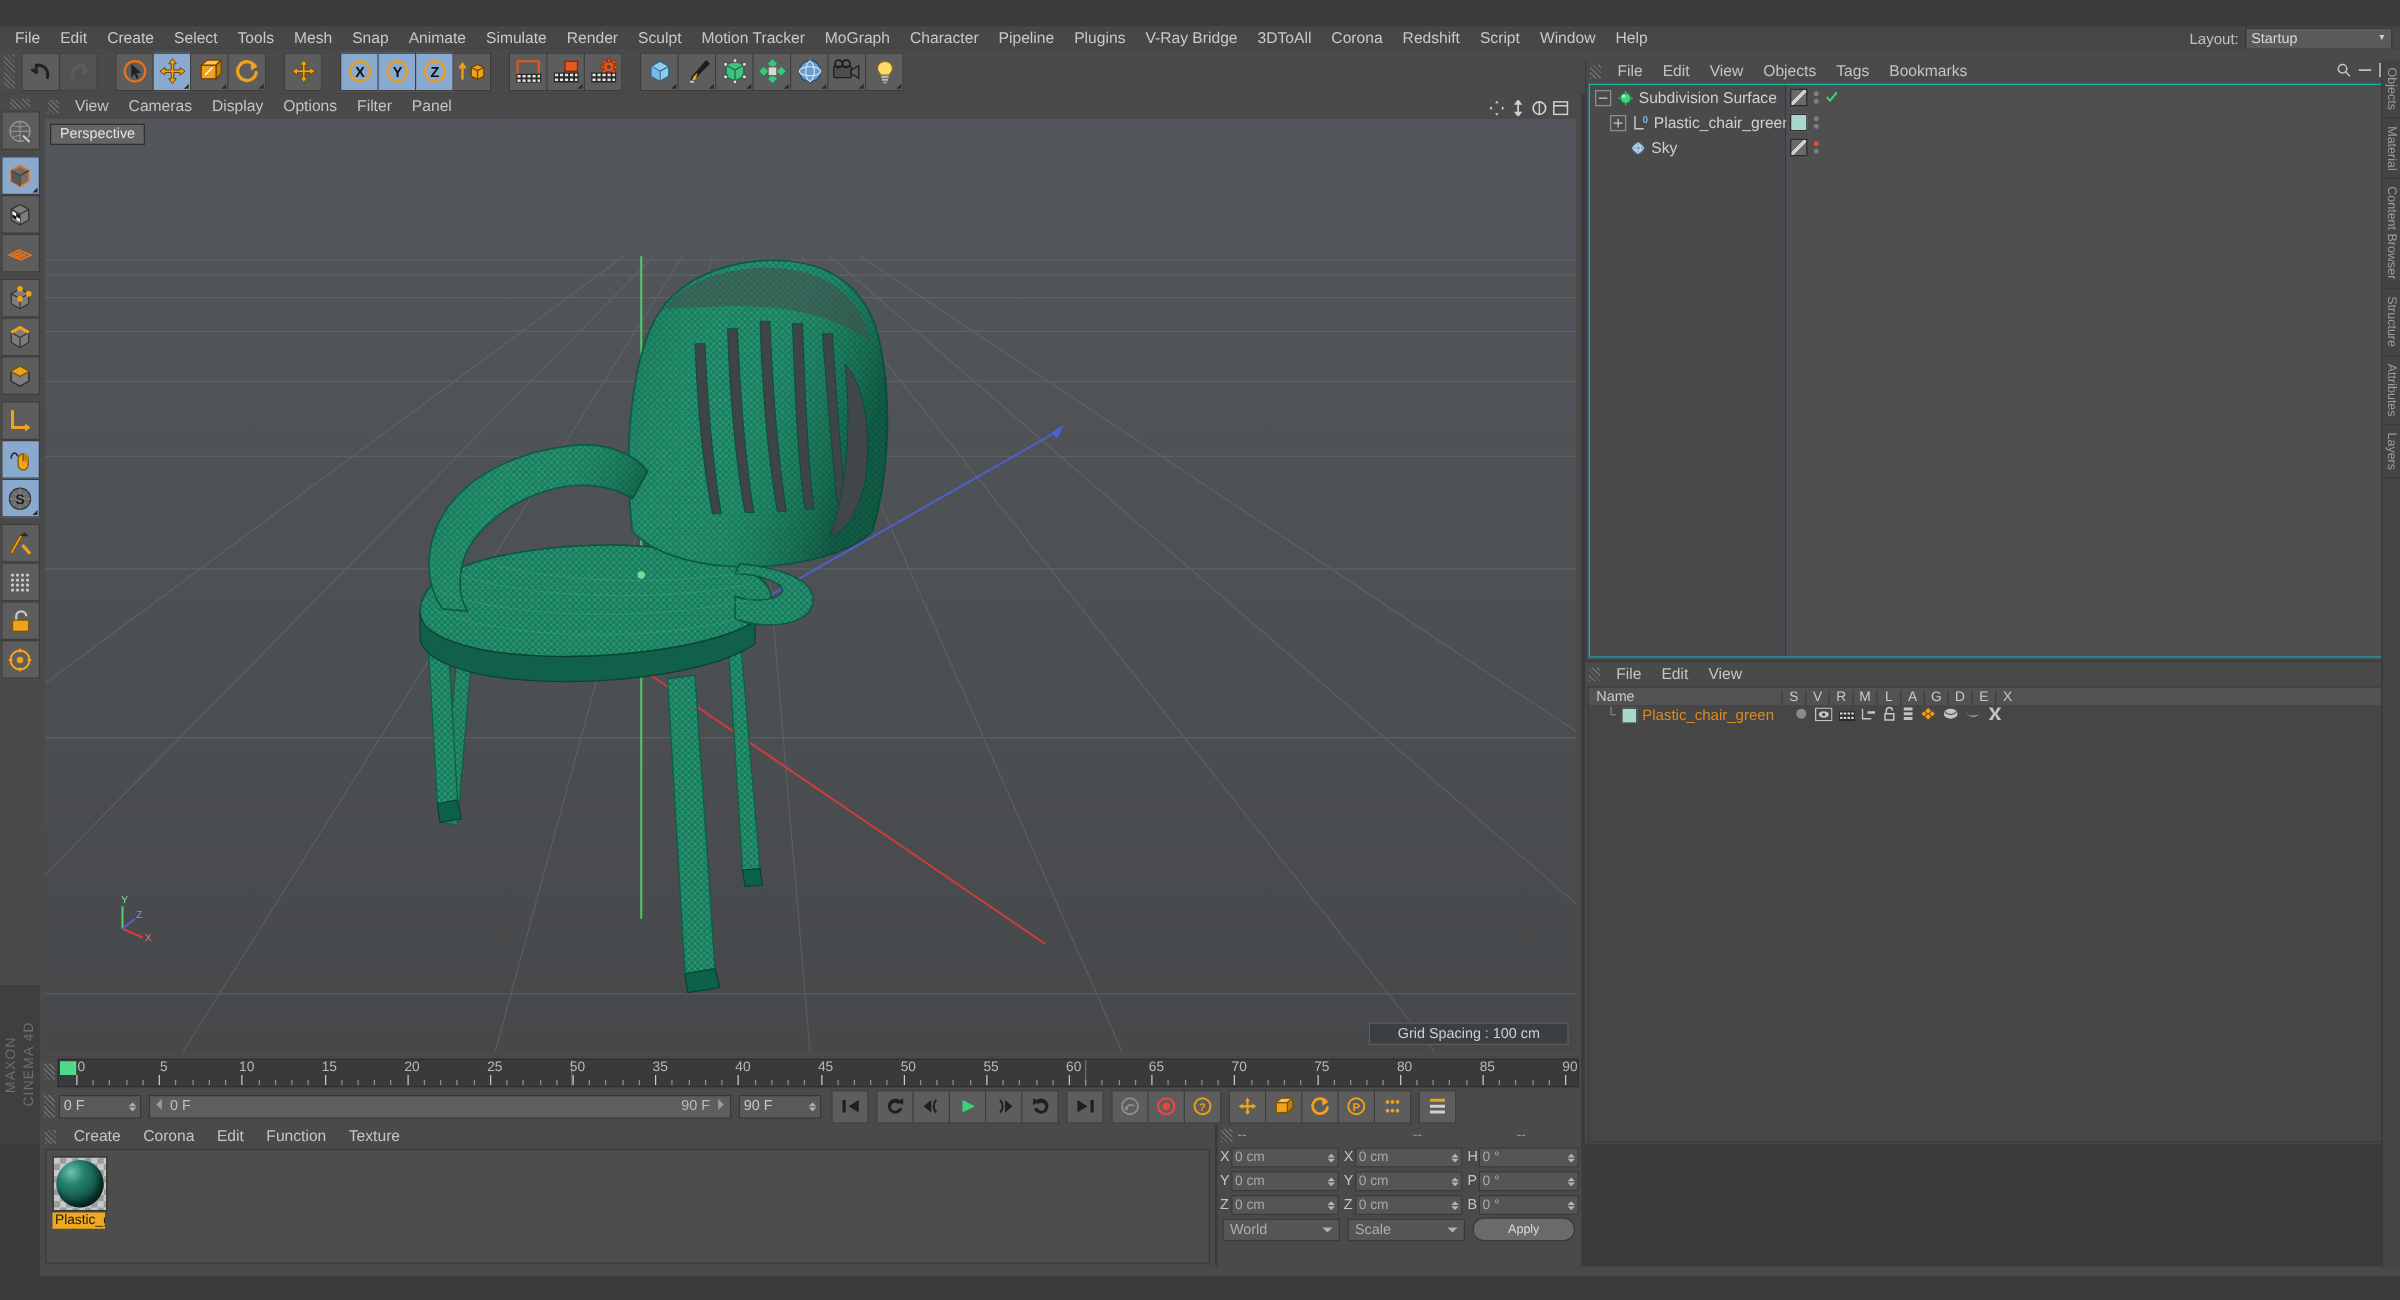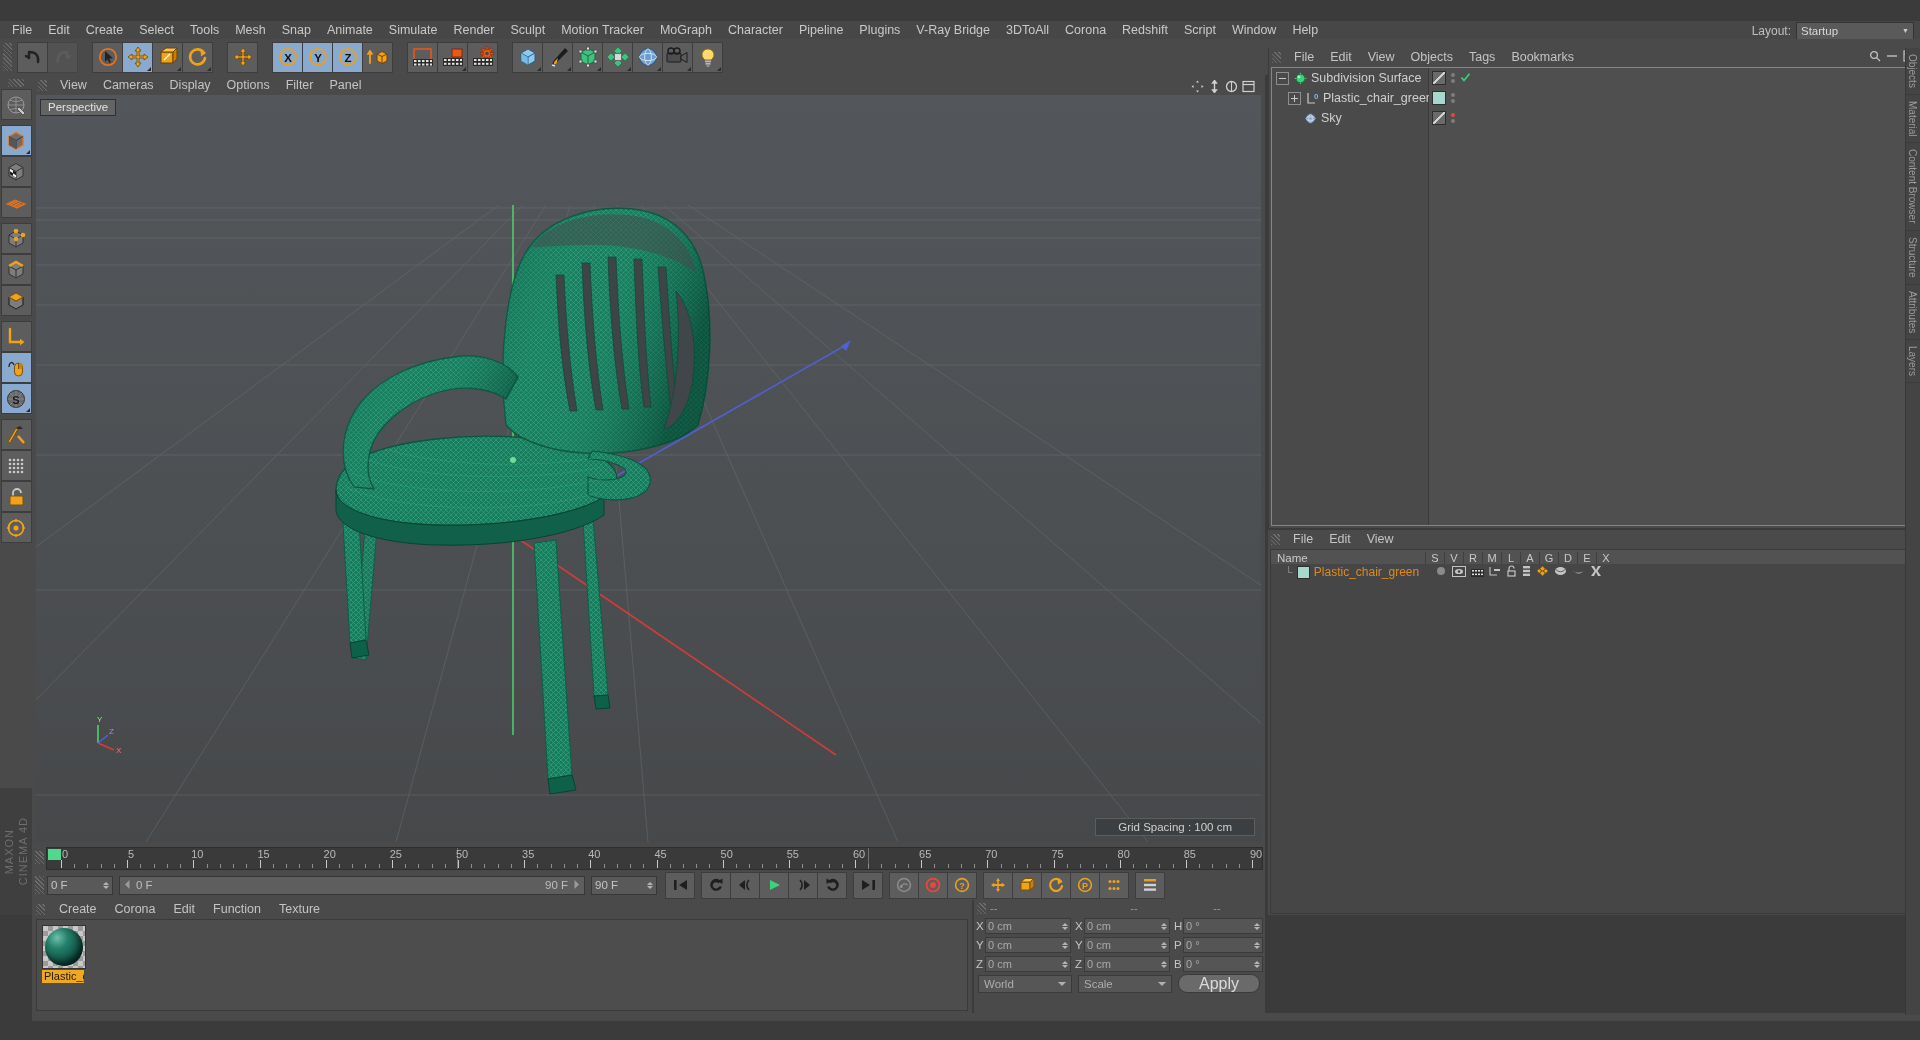--- a/index.html
+++ b/index.html
@@ -199,21 +199,21 @@
   .co-row{display:flex;align-items:center;height:16px;margin-bottom:3px;}
   .co-lab{width:9px;font-size:11.5px;color:#c4c4c4;text-align:left;}
   .co-in{height:14px;background:#555;border:1px solid #3a3a3a;display:flex;align-items:center;
     justify-content:space-between;padding:0 2px;font-size:11px;color:#a9a9a9;}
   .co-bot{position:absolute;left:4px;top:74px;display:flex;align-items:center;gap:6px;}
   .co-sel{height:16px;background:#565656;border:1px solid #3a3a3a;display:flex;align-items:center;
     justify-content:space-between;padding:0 5px;font-size:11.5px;color:#adadad;}
   .co-sel .car{width:0;height:0;border-left:4px solid transparent;border-right:4px solid transparent;
     border-top:4px solid #b0b0b0;}
   .applybtn{height:17px;width:80px;border-radius:9px;background:#6a6a6a;border:1px solid #3a3a3a;
-    display:flex;align-items:center;justify-content:center;font-size:16px;color:#dcdcdc;}
+    display:flex;align-items:center;justify-content:center;font-size:10px;color:#dcdcdc;}
 
   
   .status{position:absolute;left:0;bottom:0;width:1920px;height:19px;background:#4a4a4a;
     display:flex;align-items:center;border-top:1px solid #3a3a3a;}
   .status .vgrip{width:9px;height:11px;margin:0 6px 0 5px;
     background-image:repeating-linear-gradient(45deg,#6d6d6d 0 1px,transparent 1px 3px);}
   .status .txt{font-size:12px;color:#c6c6c6;}
 
   
   .rtabs{position:absolute;right:0;top:48px;width:14px;height:967px;background:#444;

